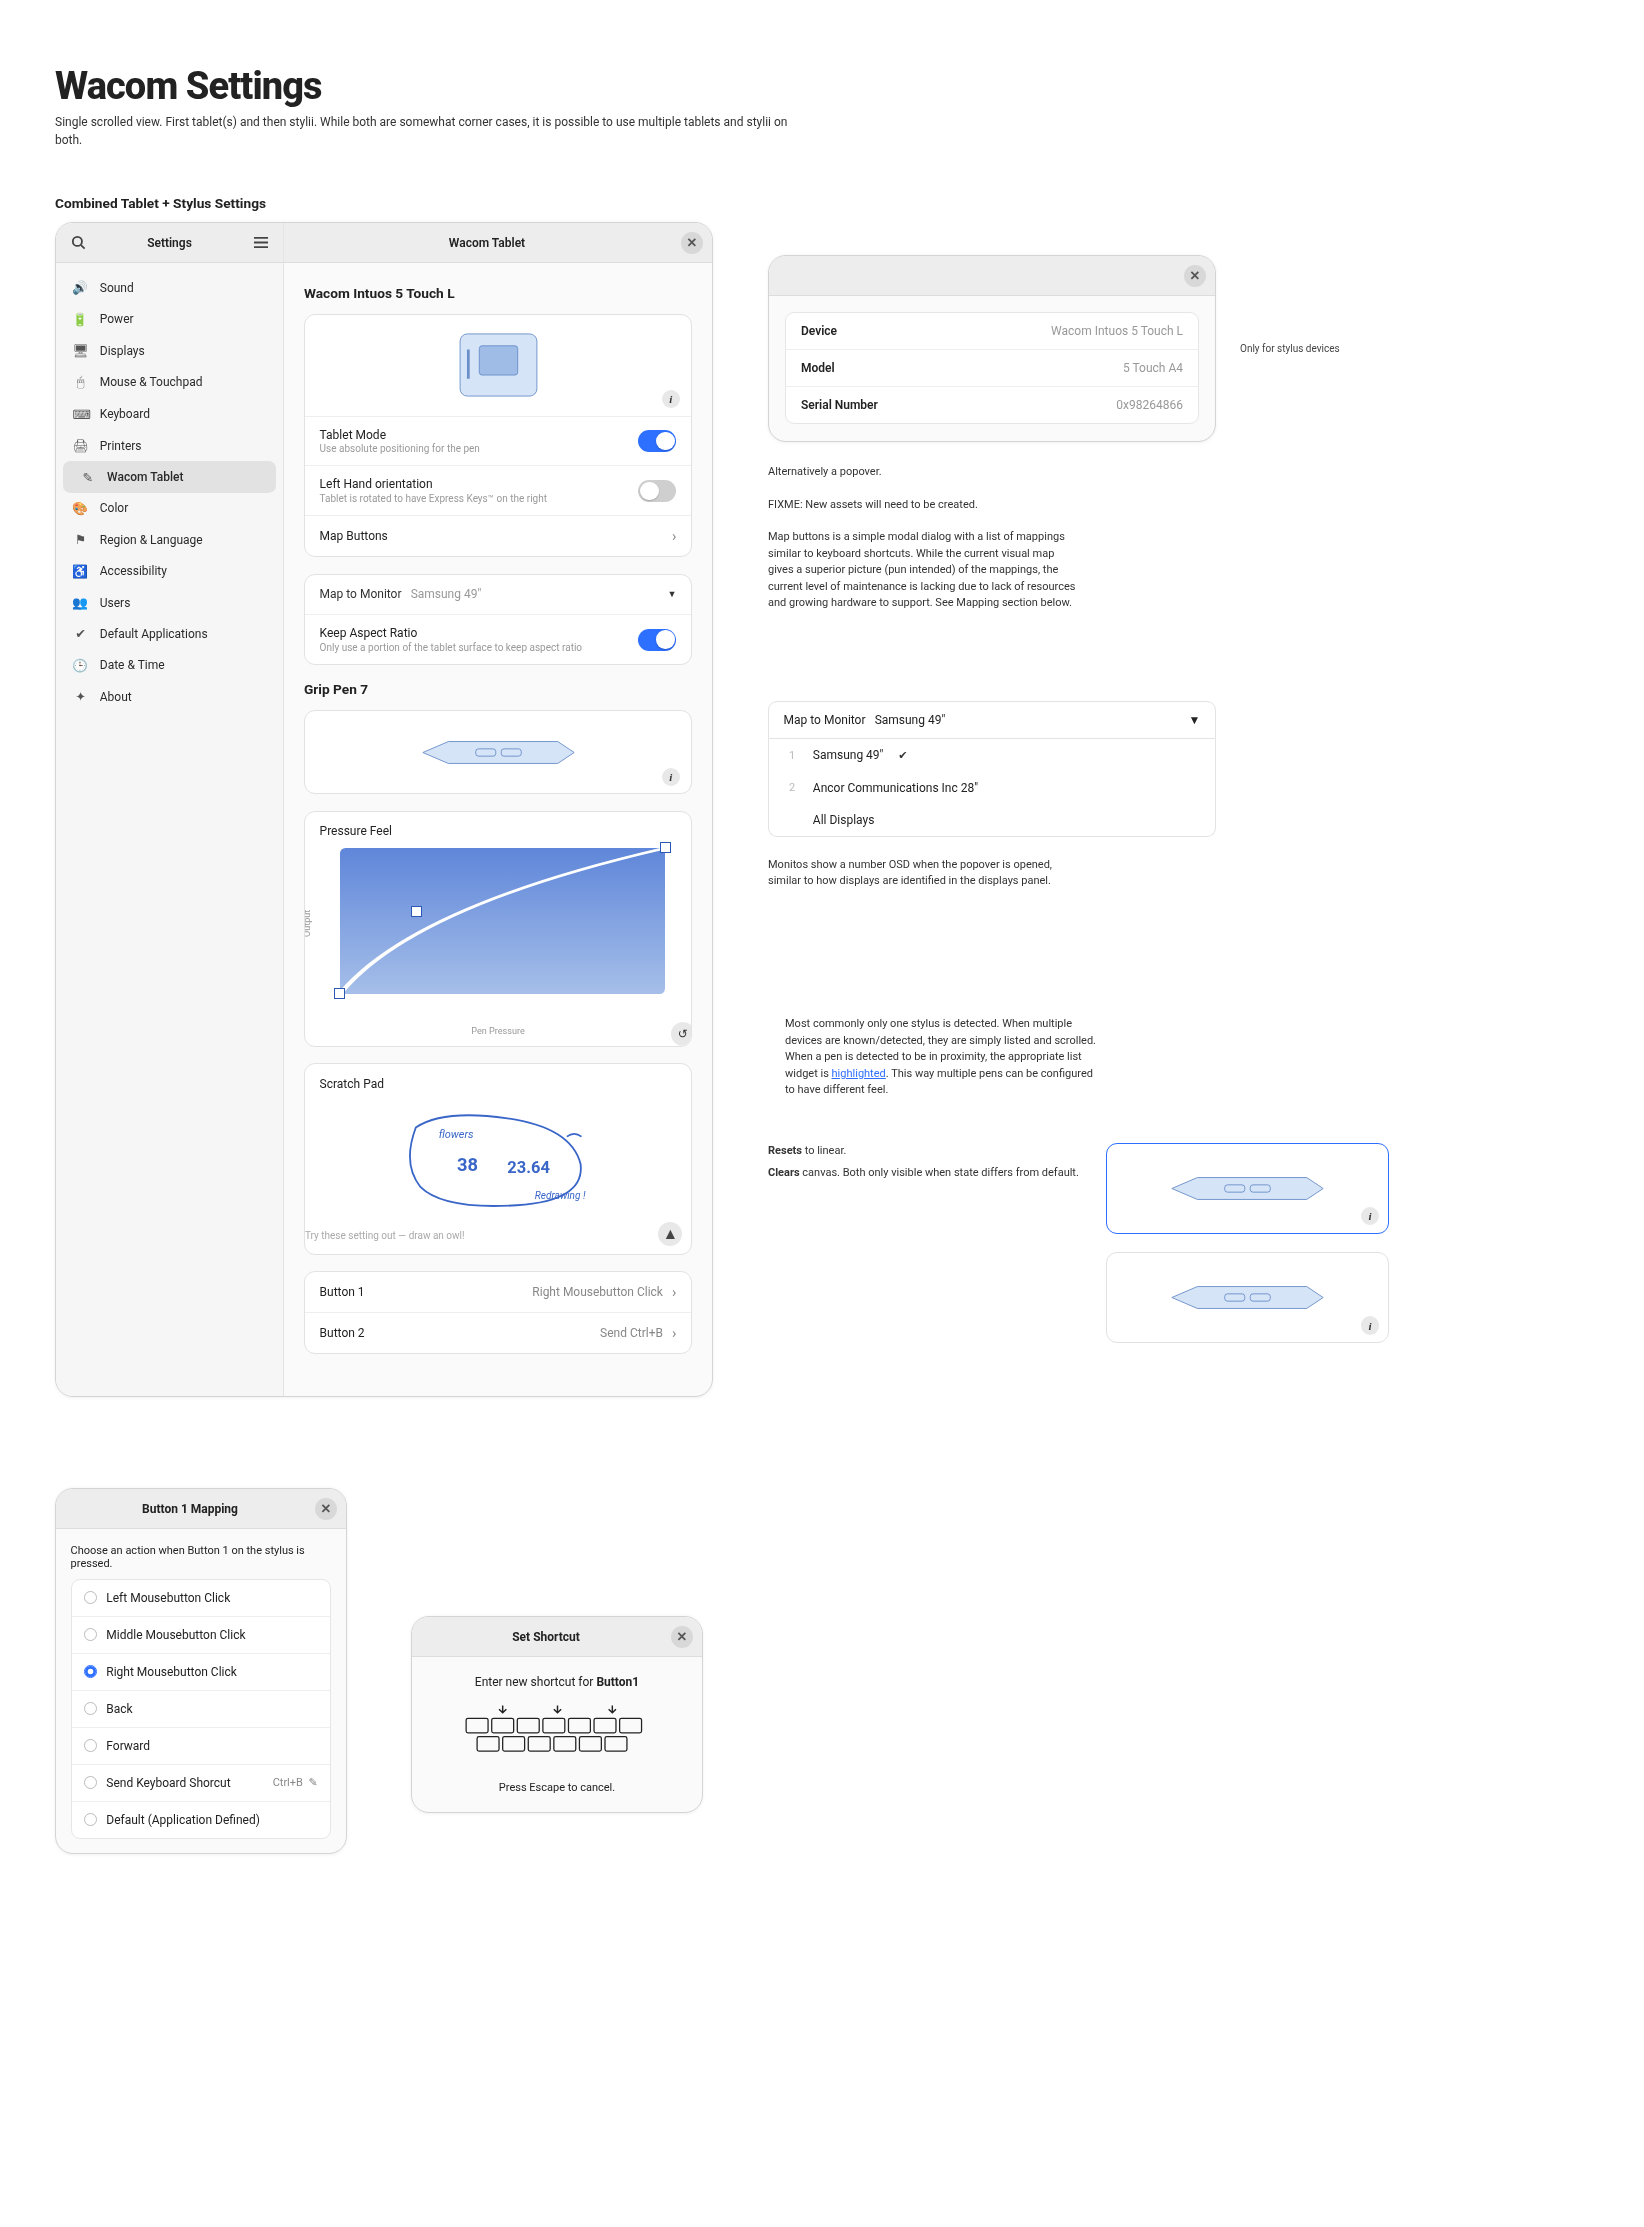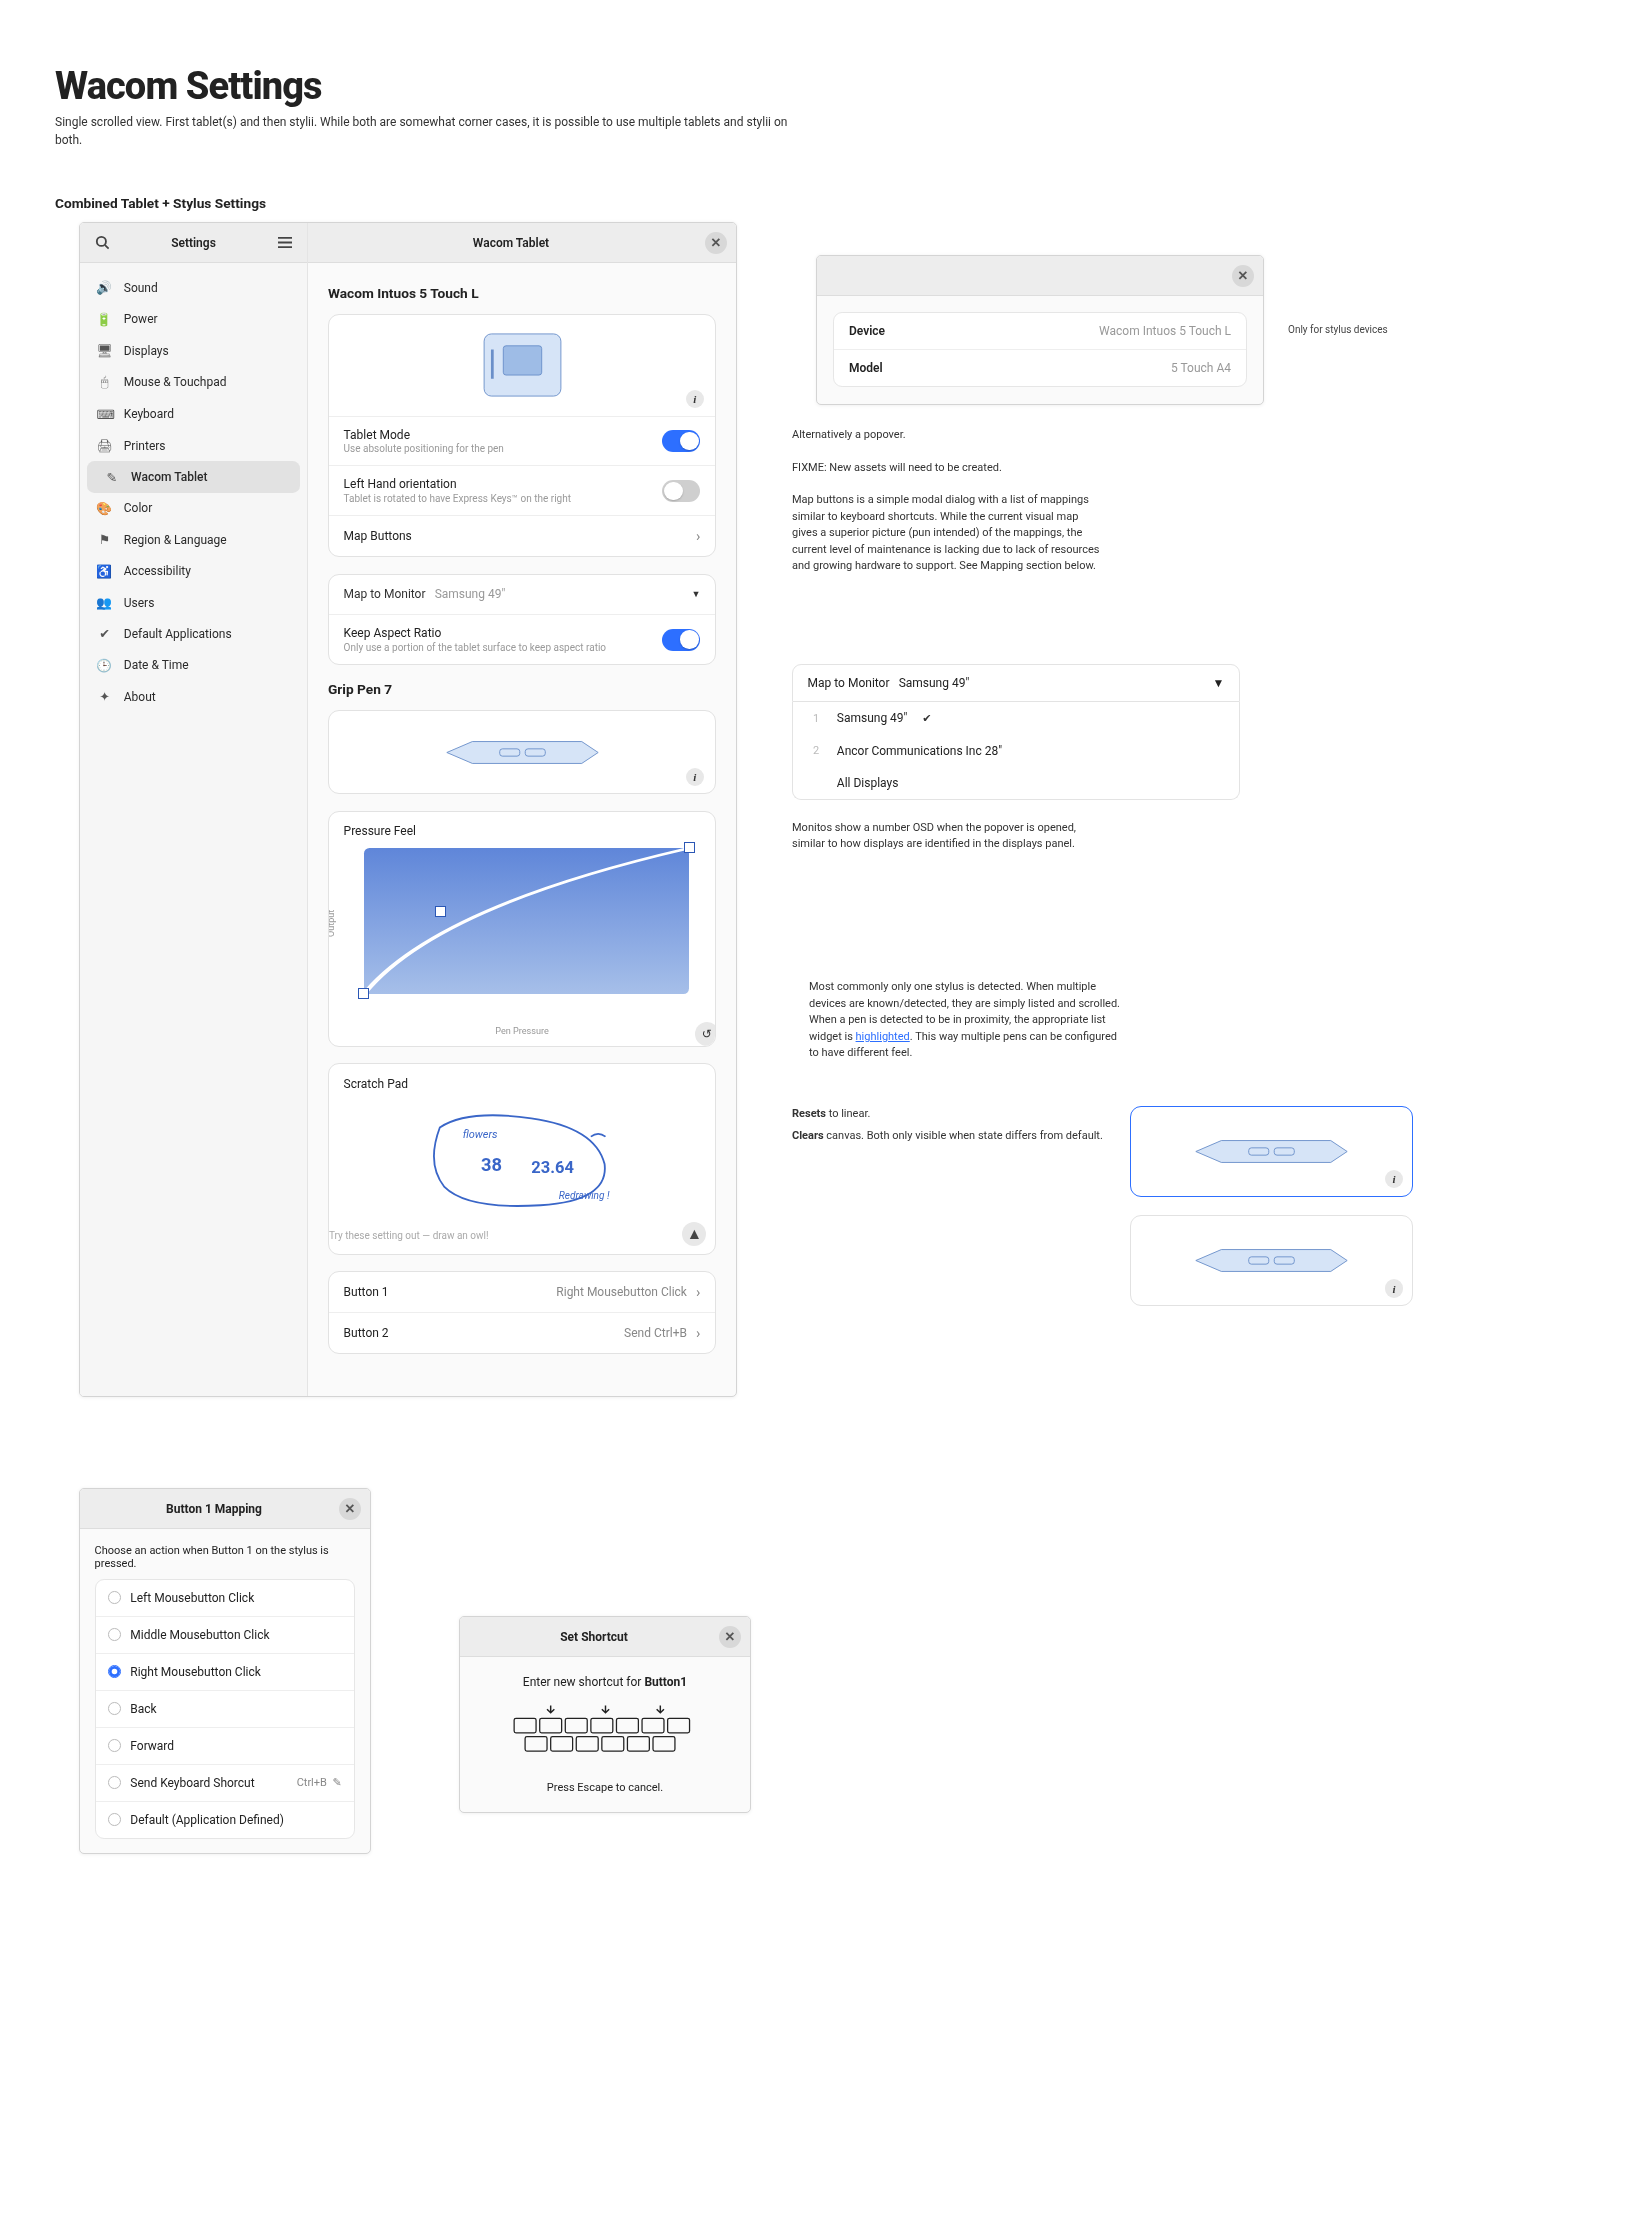--- a/index.html
+++ b/index.html
@@ -12,24 +12,23 @@
     padding: 64px 55px;
   }
   h1.page-title { font-size: 38px; font-weight: 800; letter-spacing: -0.9px; margin-bottom: 5px; }
   .page-intro { font-size: 12px; color: #333; max-width: 749px; line-height: 1.5; margin-bottom: 46px; }
   h2.section-heading { font-size: 13.7px; font-weight: 700; margin-bottom: 11px; }
 
   
   .window {
     background: #fafafa;
     border: 0.9px solid #d4d4d4;
-    border-radius: 5px;
+    border-radius: 18px;
     box-shadow: 0 0.9px 3.7px rgba(0,0,0,.06);
     overflow: hidden;
-    margin-left: 24px;
   }
   .window-header {
     background: #ededed;
     height: 40px;
     display: flex;
     align-items: center;
     padding: 0 9.1px;
     border-bottom: 0.9px solid #ddd;
     font-size: 12px;
     font-weight: 600;
@@ -430,20 +429,24 @@
         </div>
         <div class="device-card">
           <div class="device-row">
             <div class="k">Device</div>
             <div class="v">Wacom Intuos 5 Touch L</div>
           </div>
           <div class="device-row">
             <div class="k">Model</div>
             <div class="v">5 Touch A4</div>
           </div>
+          <div class="device-row">
+            <div class="k">Serial Number</div>
+            <div class="v">0x98264866</div>
+          </div>
         </div>
       </div>
       <div class="serial-note">Only for stylus devices</div>
     </div>
 
     <div class="annotation annot-block">Alternatively a popover.</div>
     <div class="annotation">FIXME: New assets will need to be created.</div>
     <div class="annotation">Map buttons is a simple modal dialog with a list of mappings similar to keyboard shortcuts. While the current visual map gives a superior picture (pun intended) of the mappings, the current level of maintenance is lacking due to lack of resources and growing hardware to support. See Mapping section below.</div>
 
     <div class="map-popover" style="margin-top:73px">

